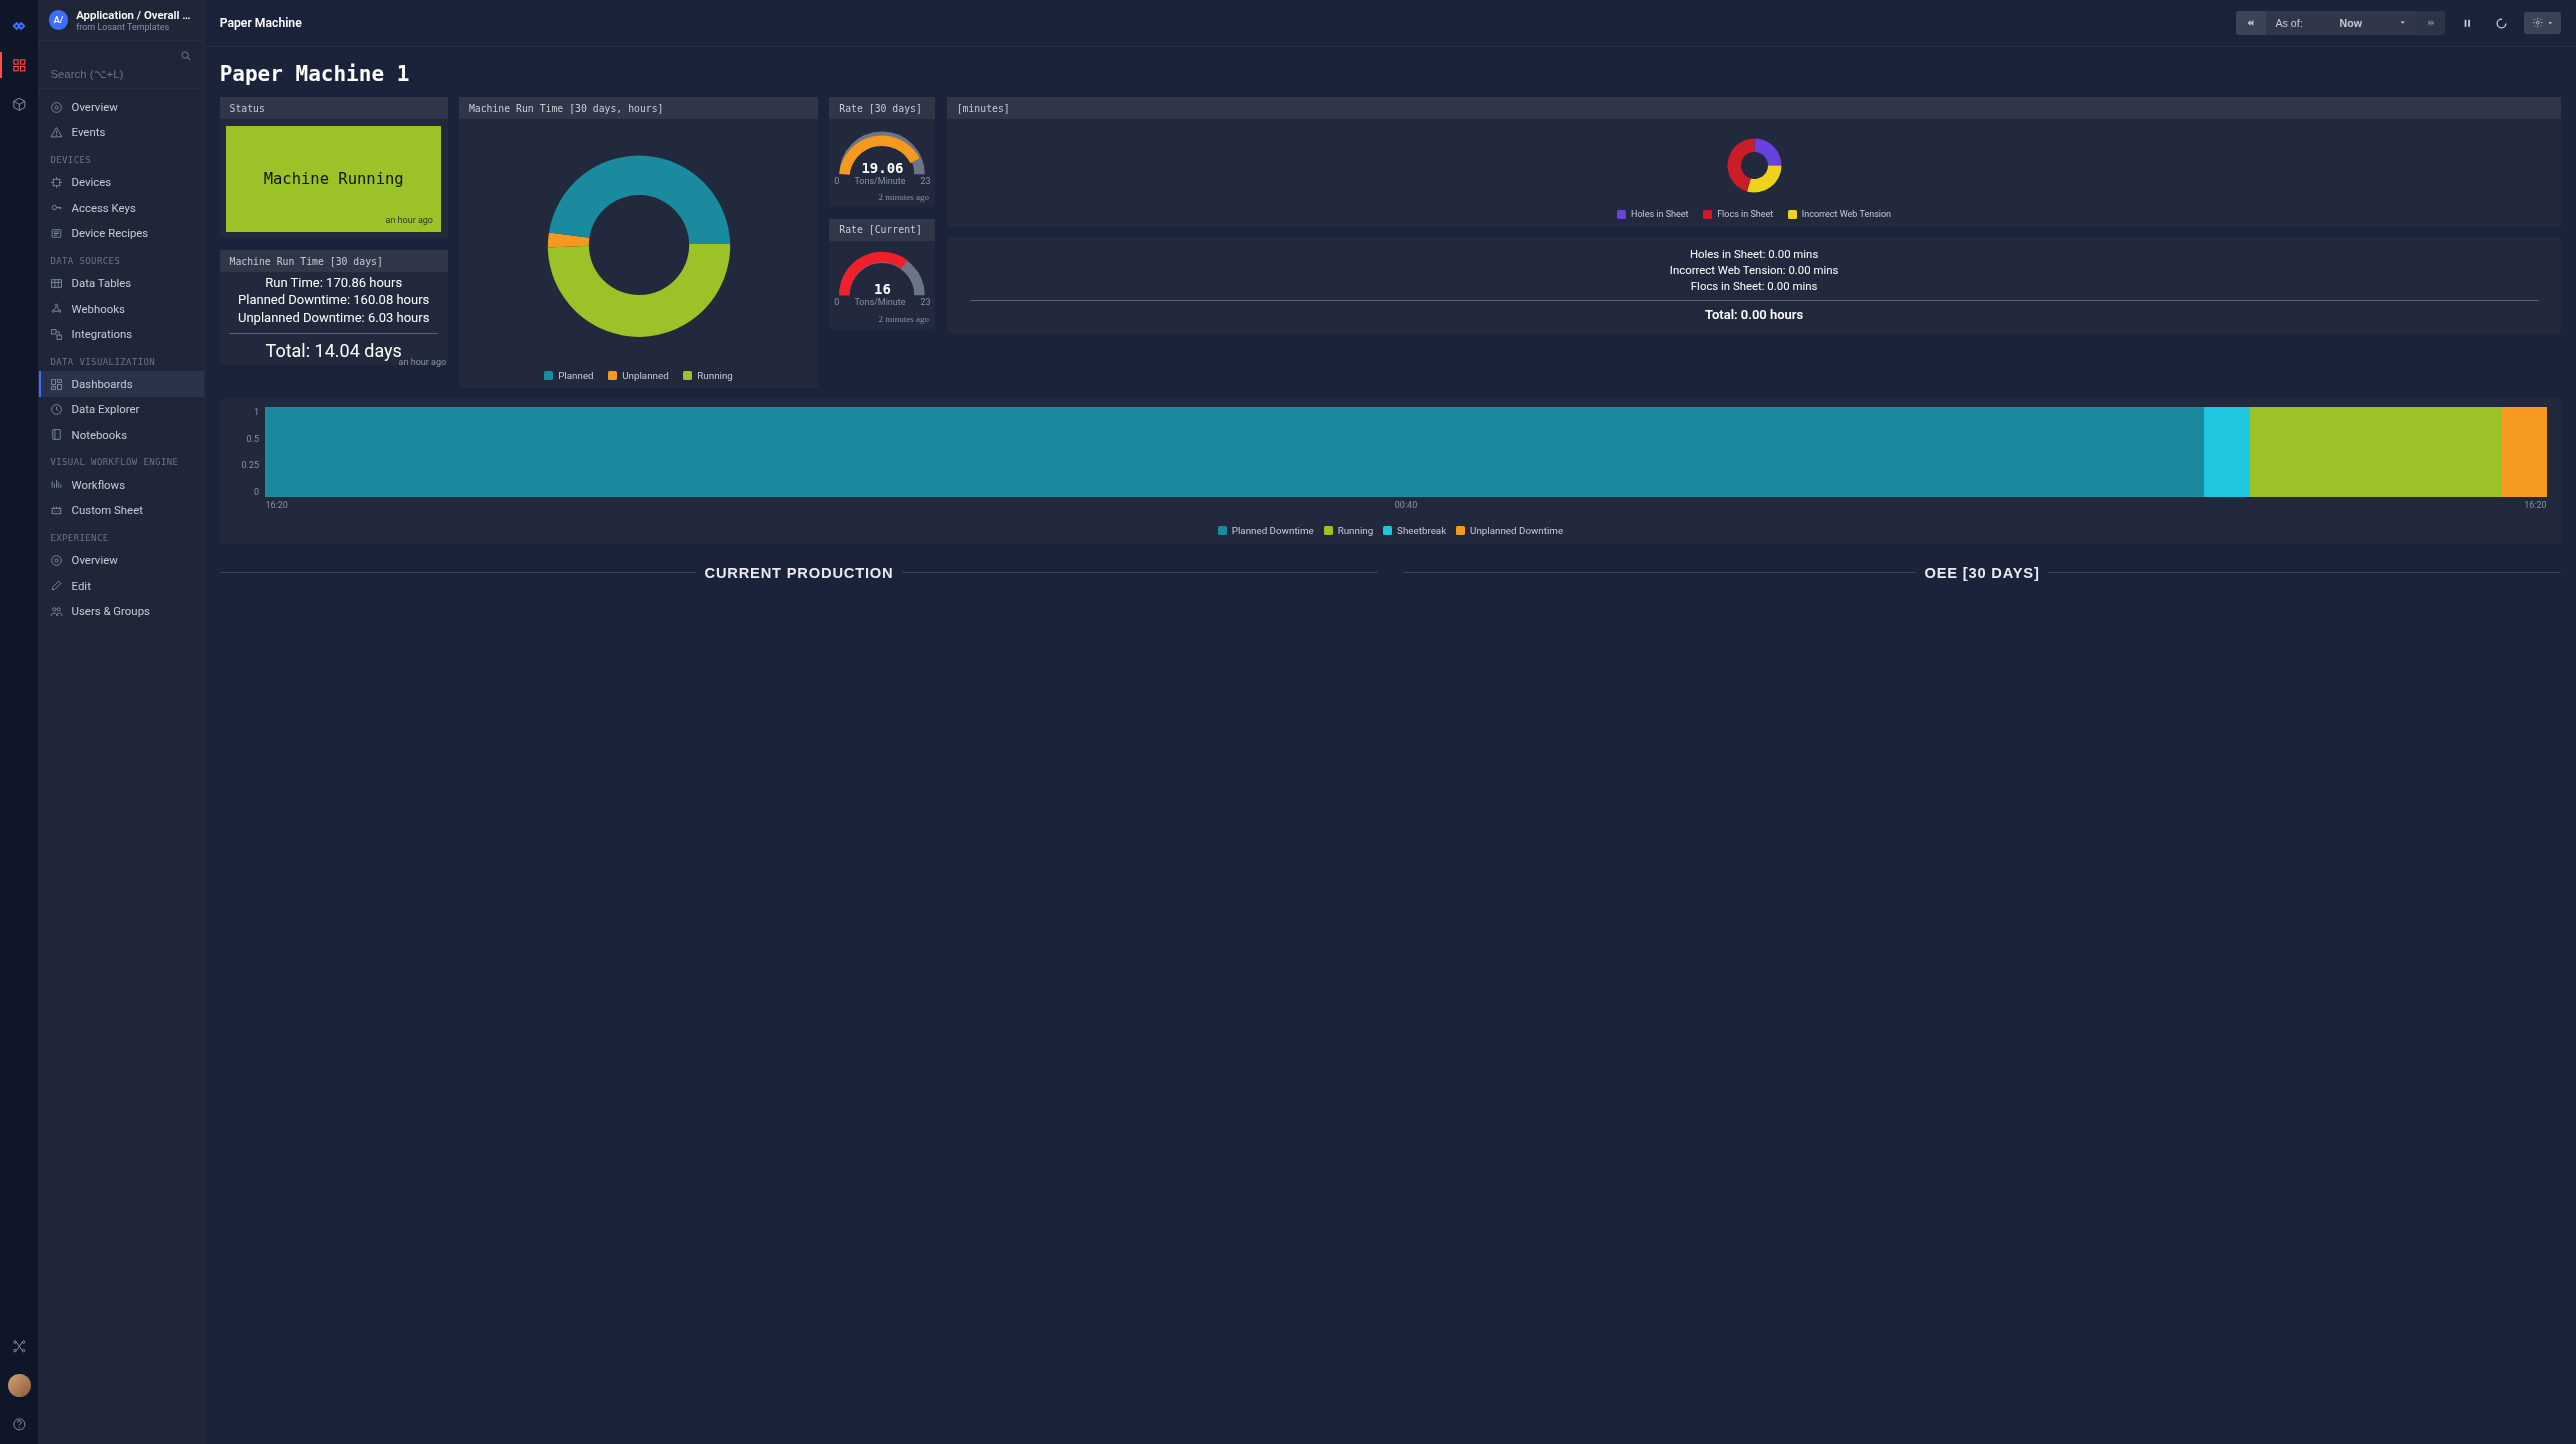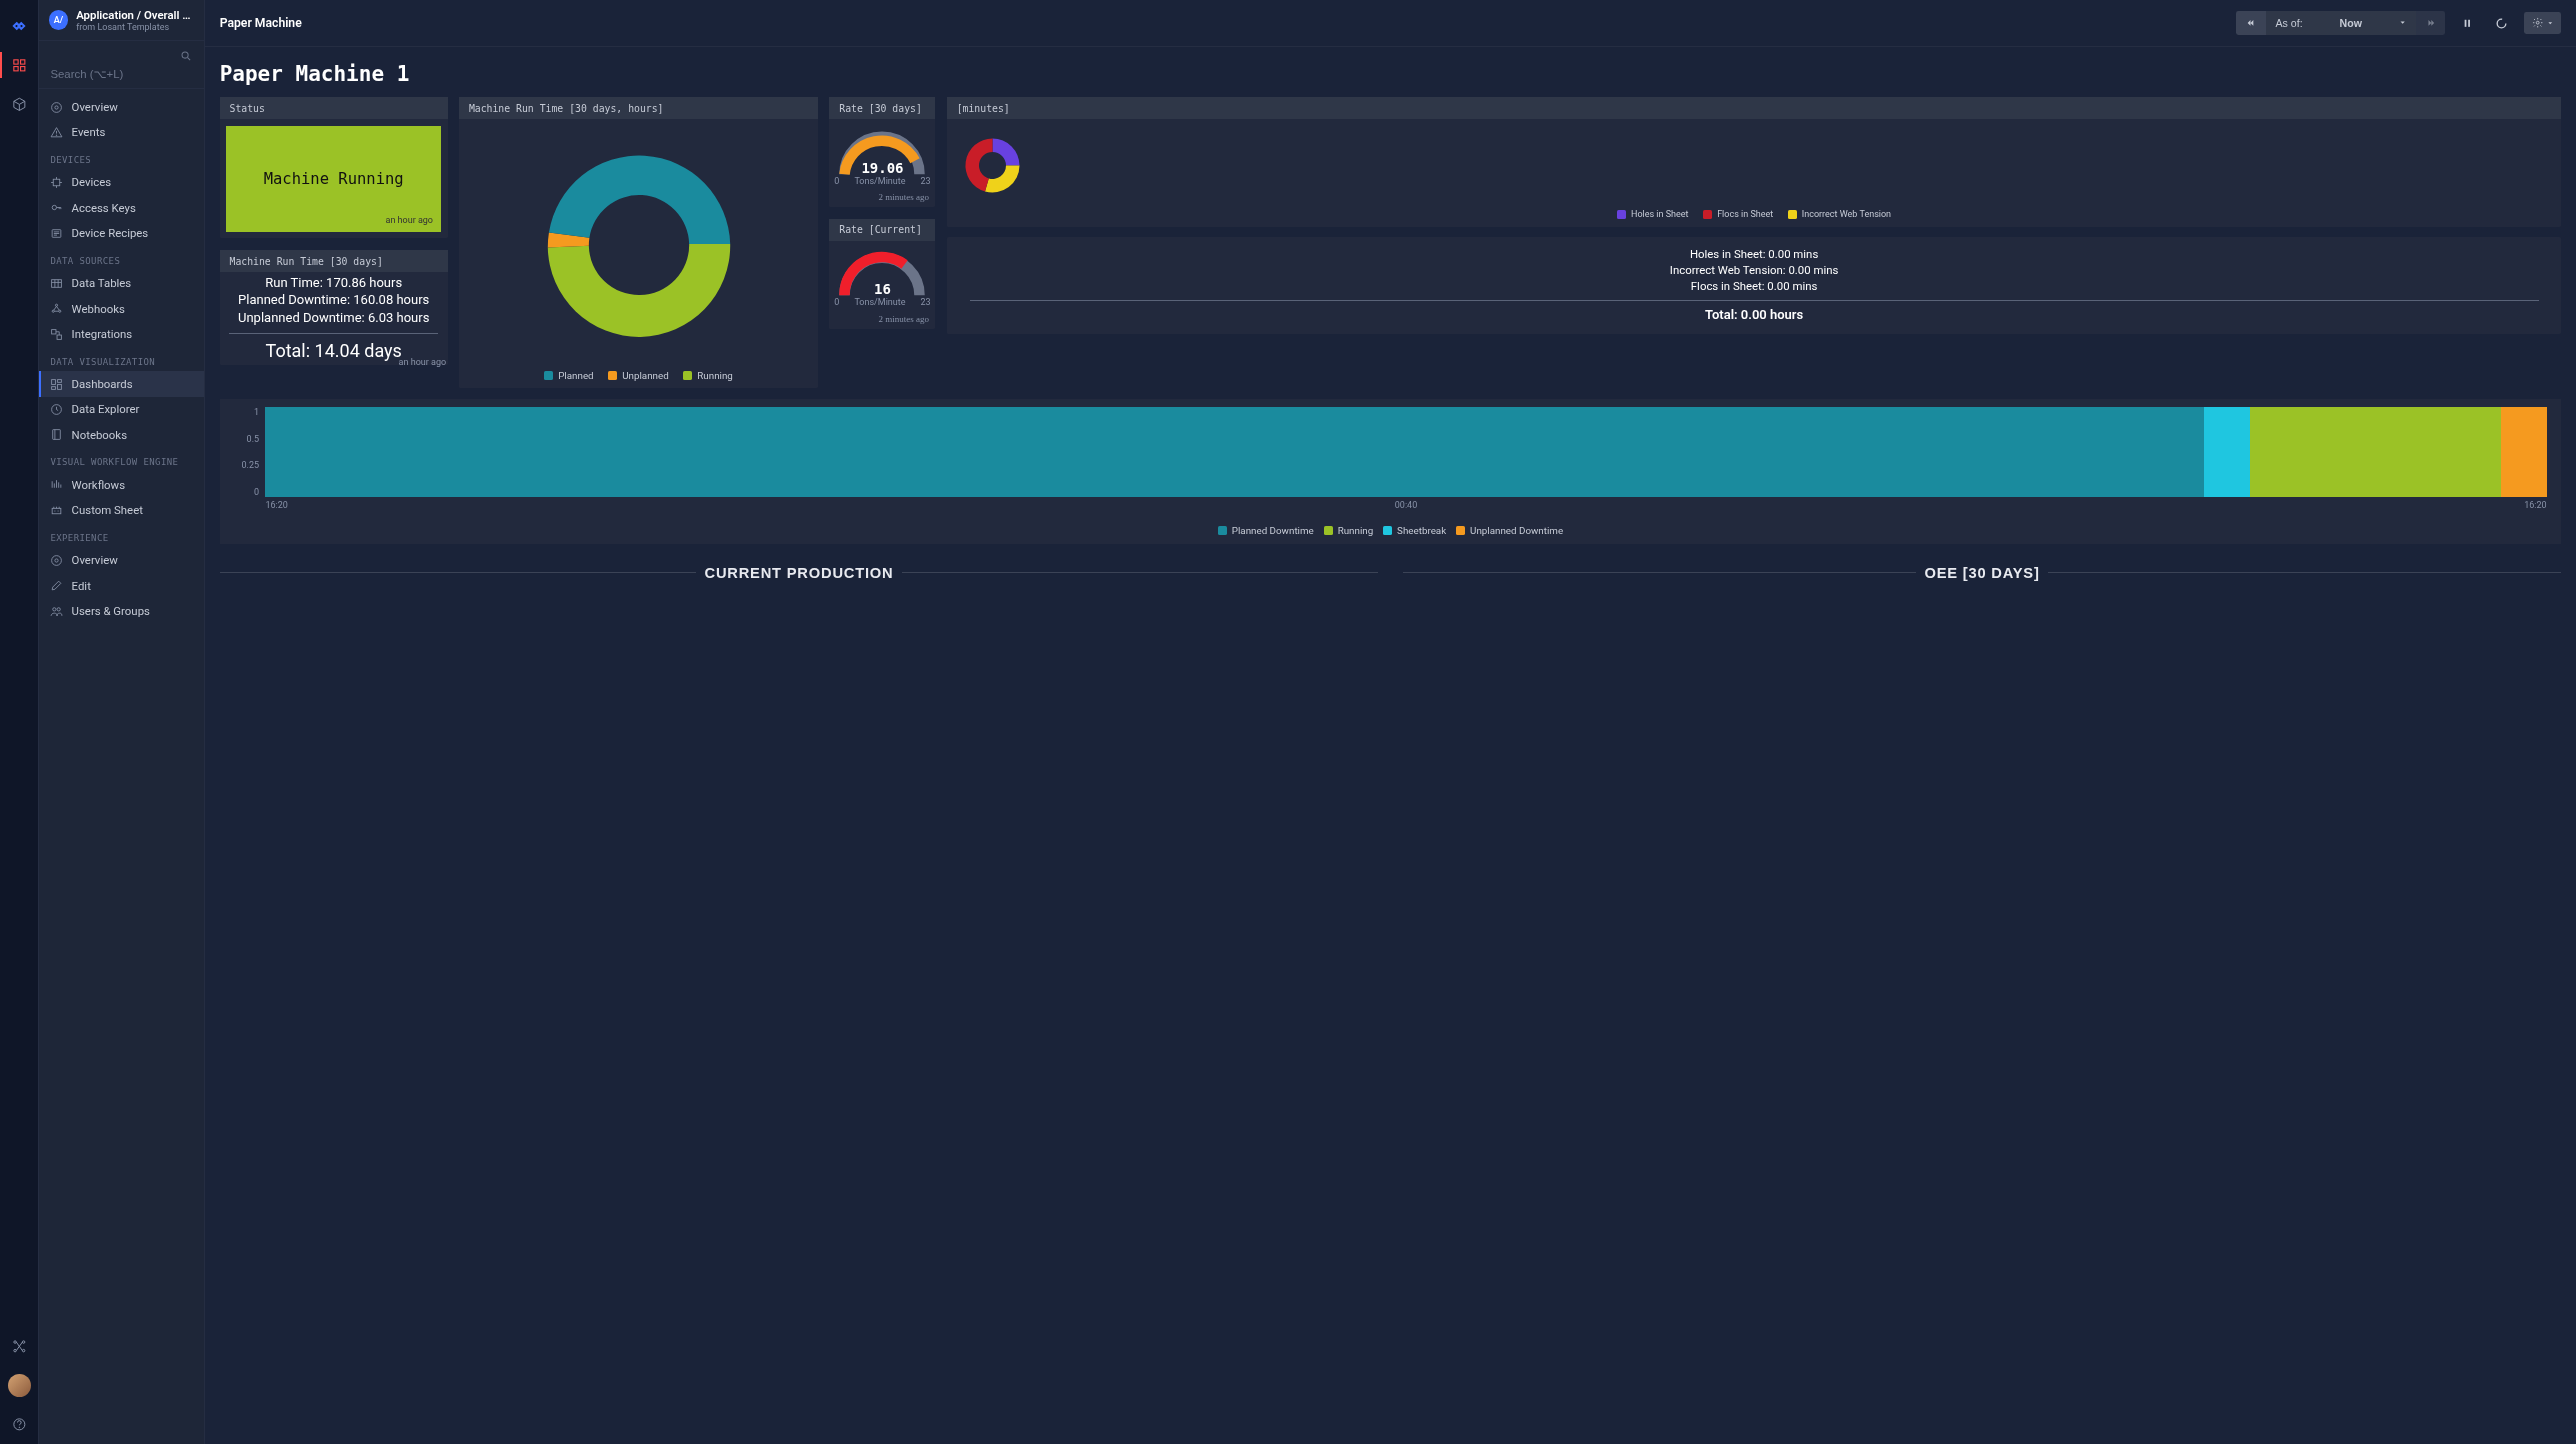--- a/index.html
+++ b/index.html
@@ -187,21 +187,21 @@
   color: #e8eaf0;
   justify-content: center;
 }
 .divider-heading::before, .divider-heading::after {
   content: ''; height: 0.8px; background: #3b4356;
 }
 .divider-heading.short::before { width: 13px; }
 .divider-heading.short::after { width: 13px; }
 .divider-heading.wide::before, .divider-heading.wide::after { flex: 1; }
 
-.mini-donut-body { display: flex; flex-direction: column; padding: 8.2px; }
+.mini-donut-body { display: flex; flex-direction: column; align-items: center; padding: 8.2px; }
 .mini-legend { display: flex; flex-wrap: wrap; gap: 8.2px 14.7px; justify-content: center; font-size: 9px; color: #c6cbd6; margin-top: 6.5px; }
 
 .sheet-stats { text-align: center; font-size: 11.4px; line-height: 1.4; padding: 9.8px; }
 .sheet-stats hr { border: none; border-top: 0.8px solid #5a6378; margin: 4.9px 13px; }
 .sheet-total { font-size: 13px; font-weight: 600; }
 
 
 .timeline-panel { margin-top: 11.4px; background: #22293d; padding: 8.2px 14.7px; }
 .tl-chart { position: relative; height: 106px; }
 .tl-axis-y { position: absolute; left: 0; top: 0; bottom: 16.3px; width: 28px; display: flex; flex-direction: column; justify-content: space-between; align-items: flex-end; font-size: 9px; color: #8892a8; padding-right: 3.3px;}

